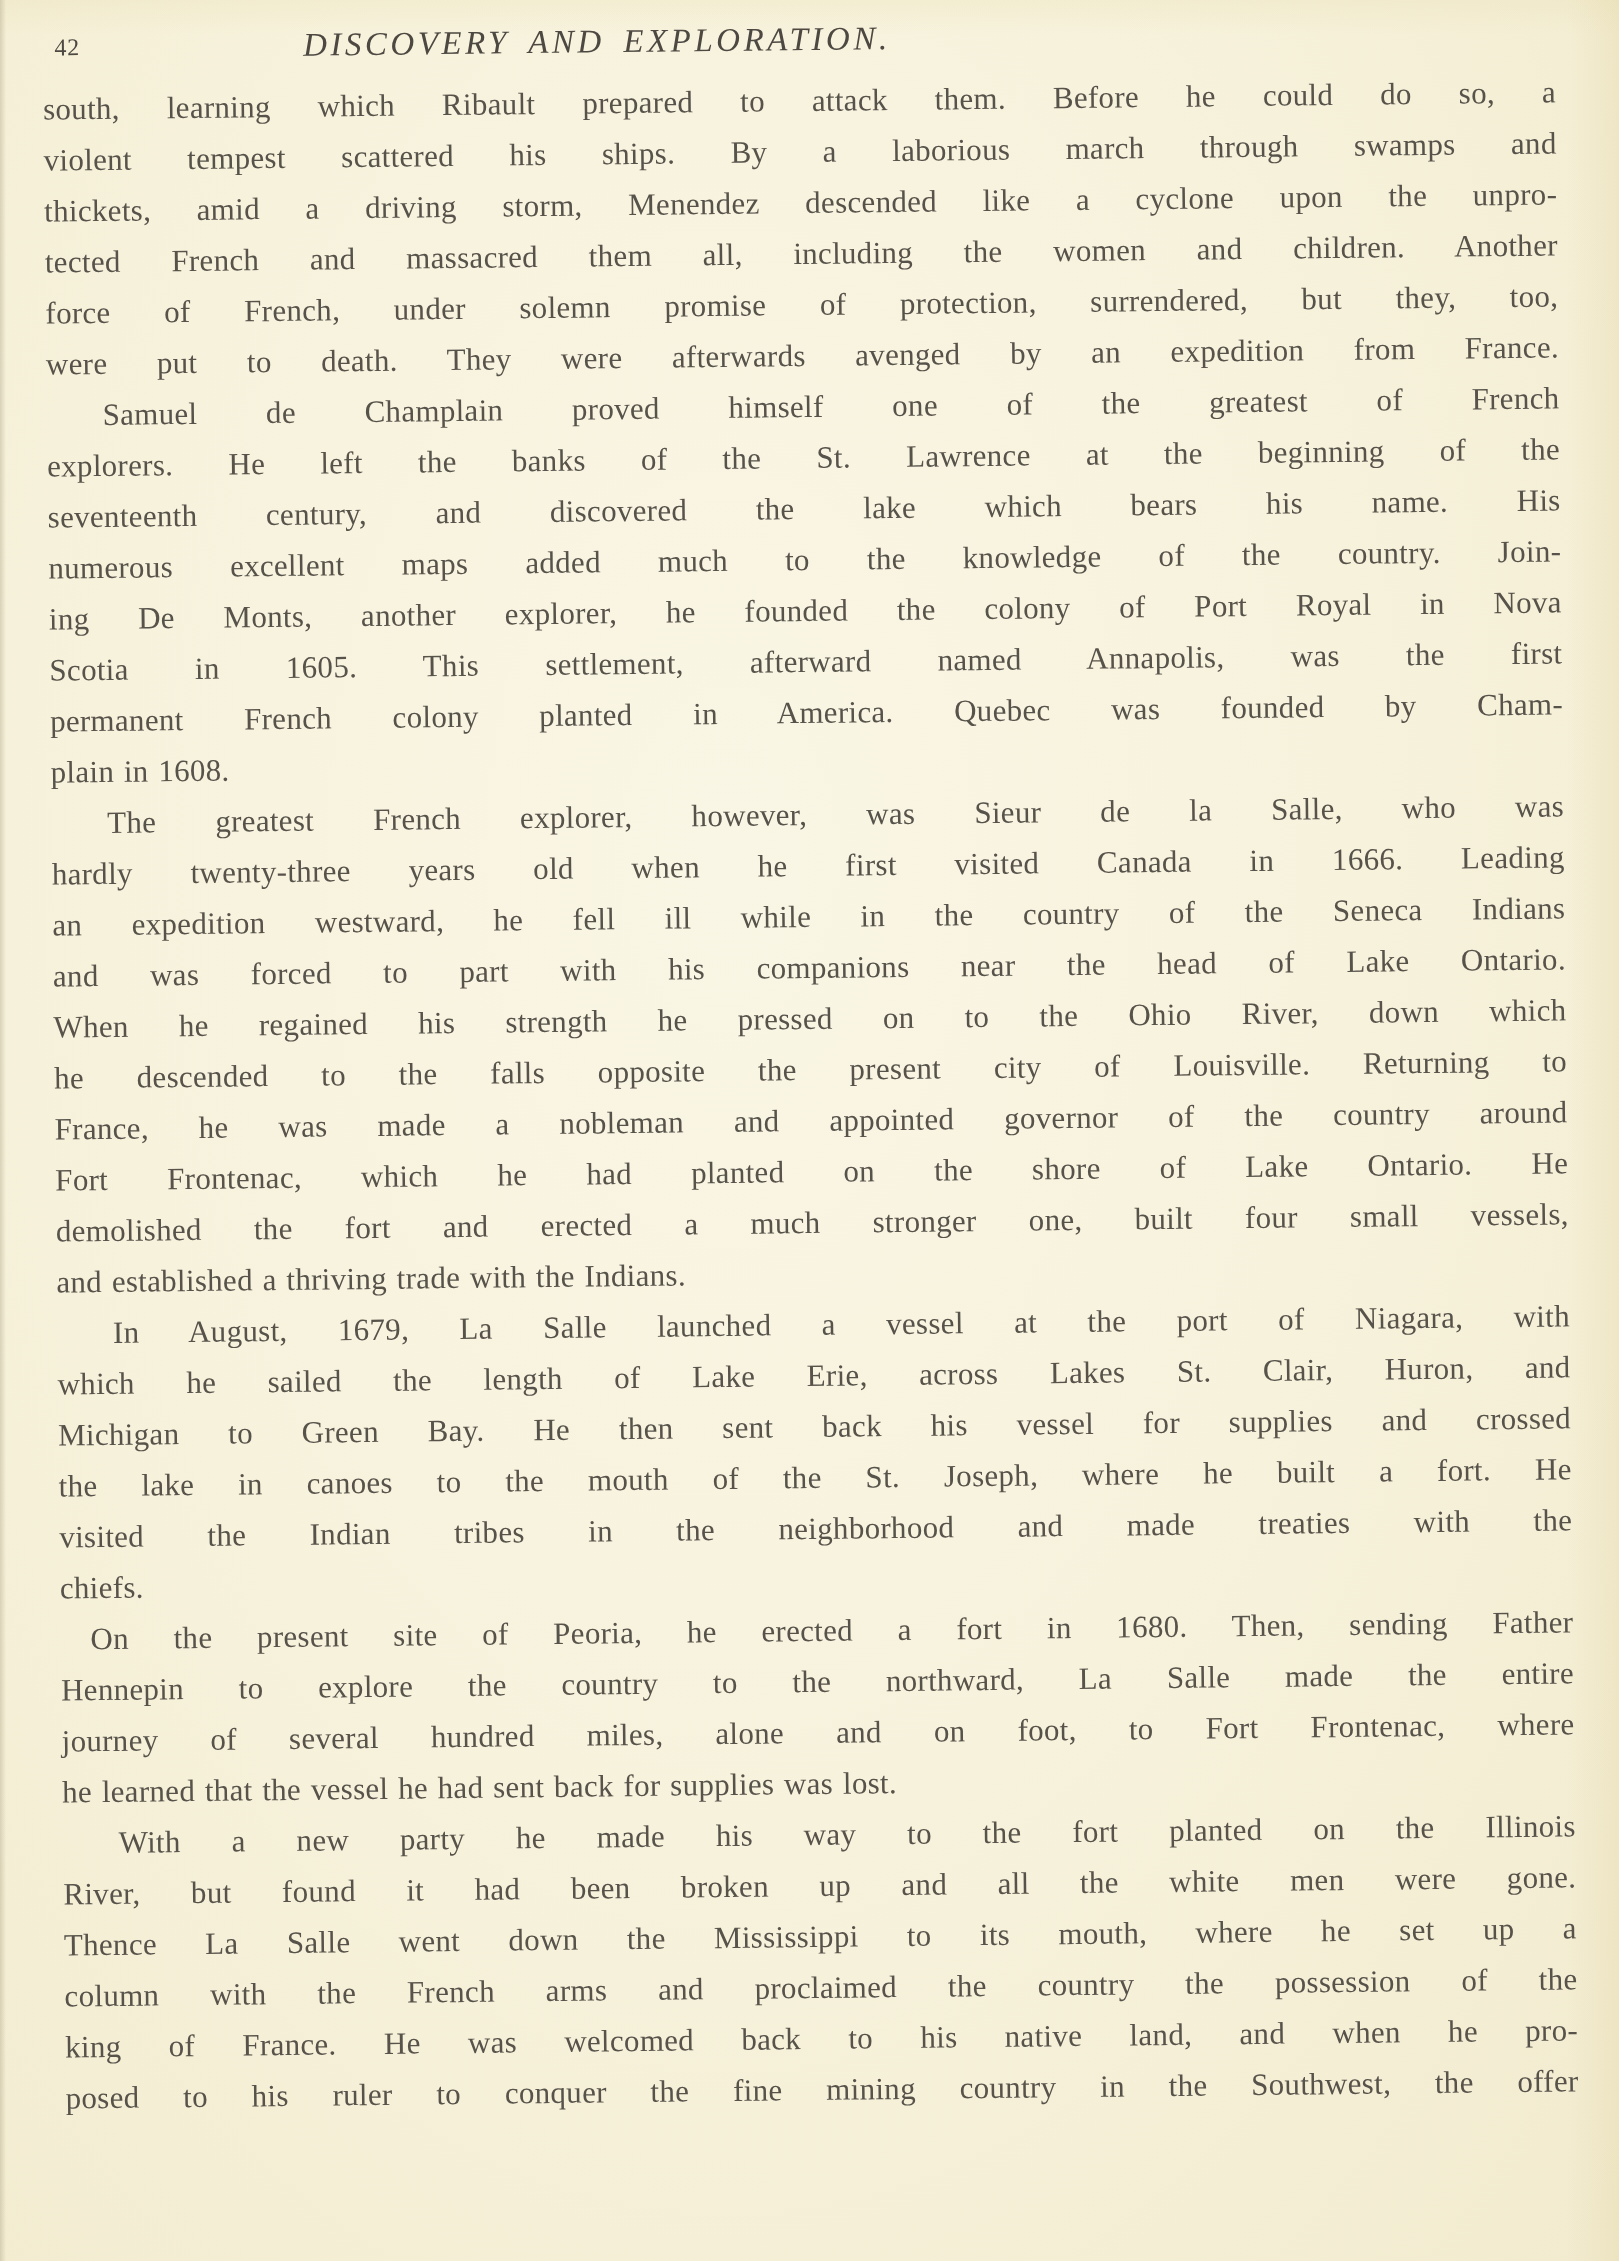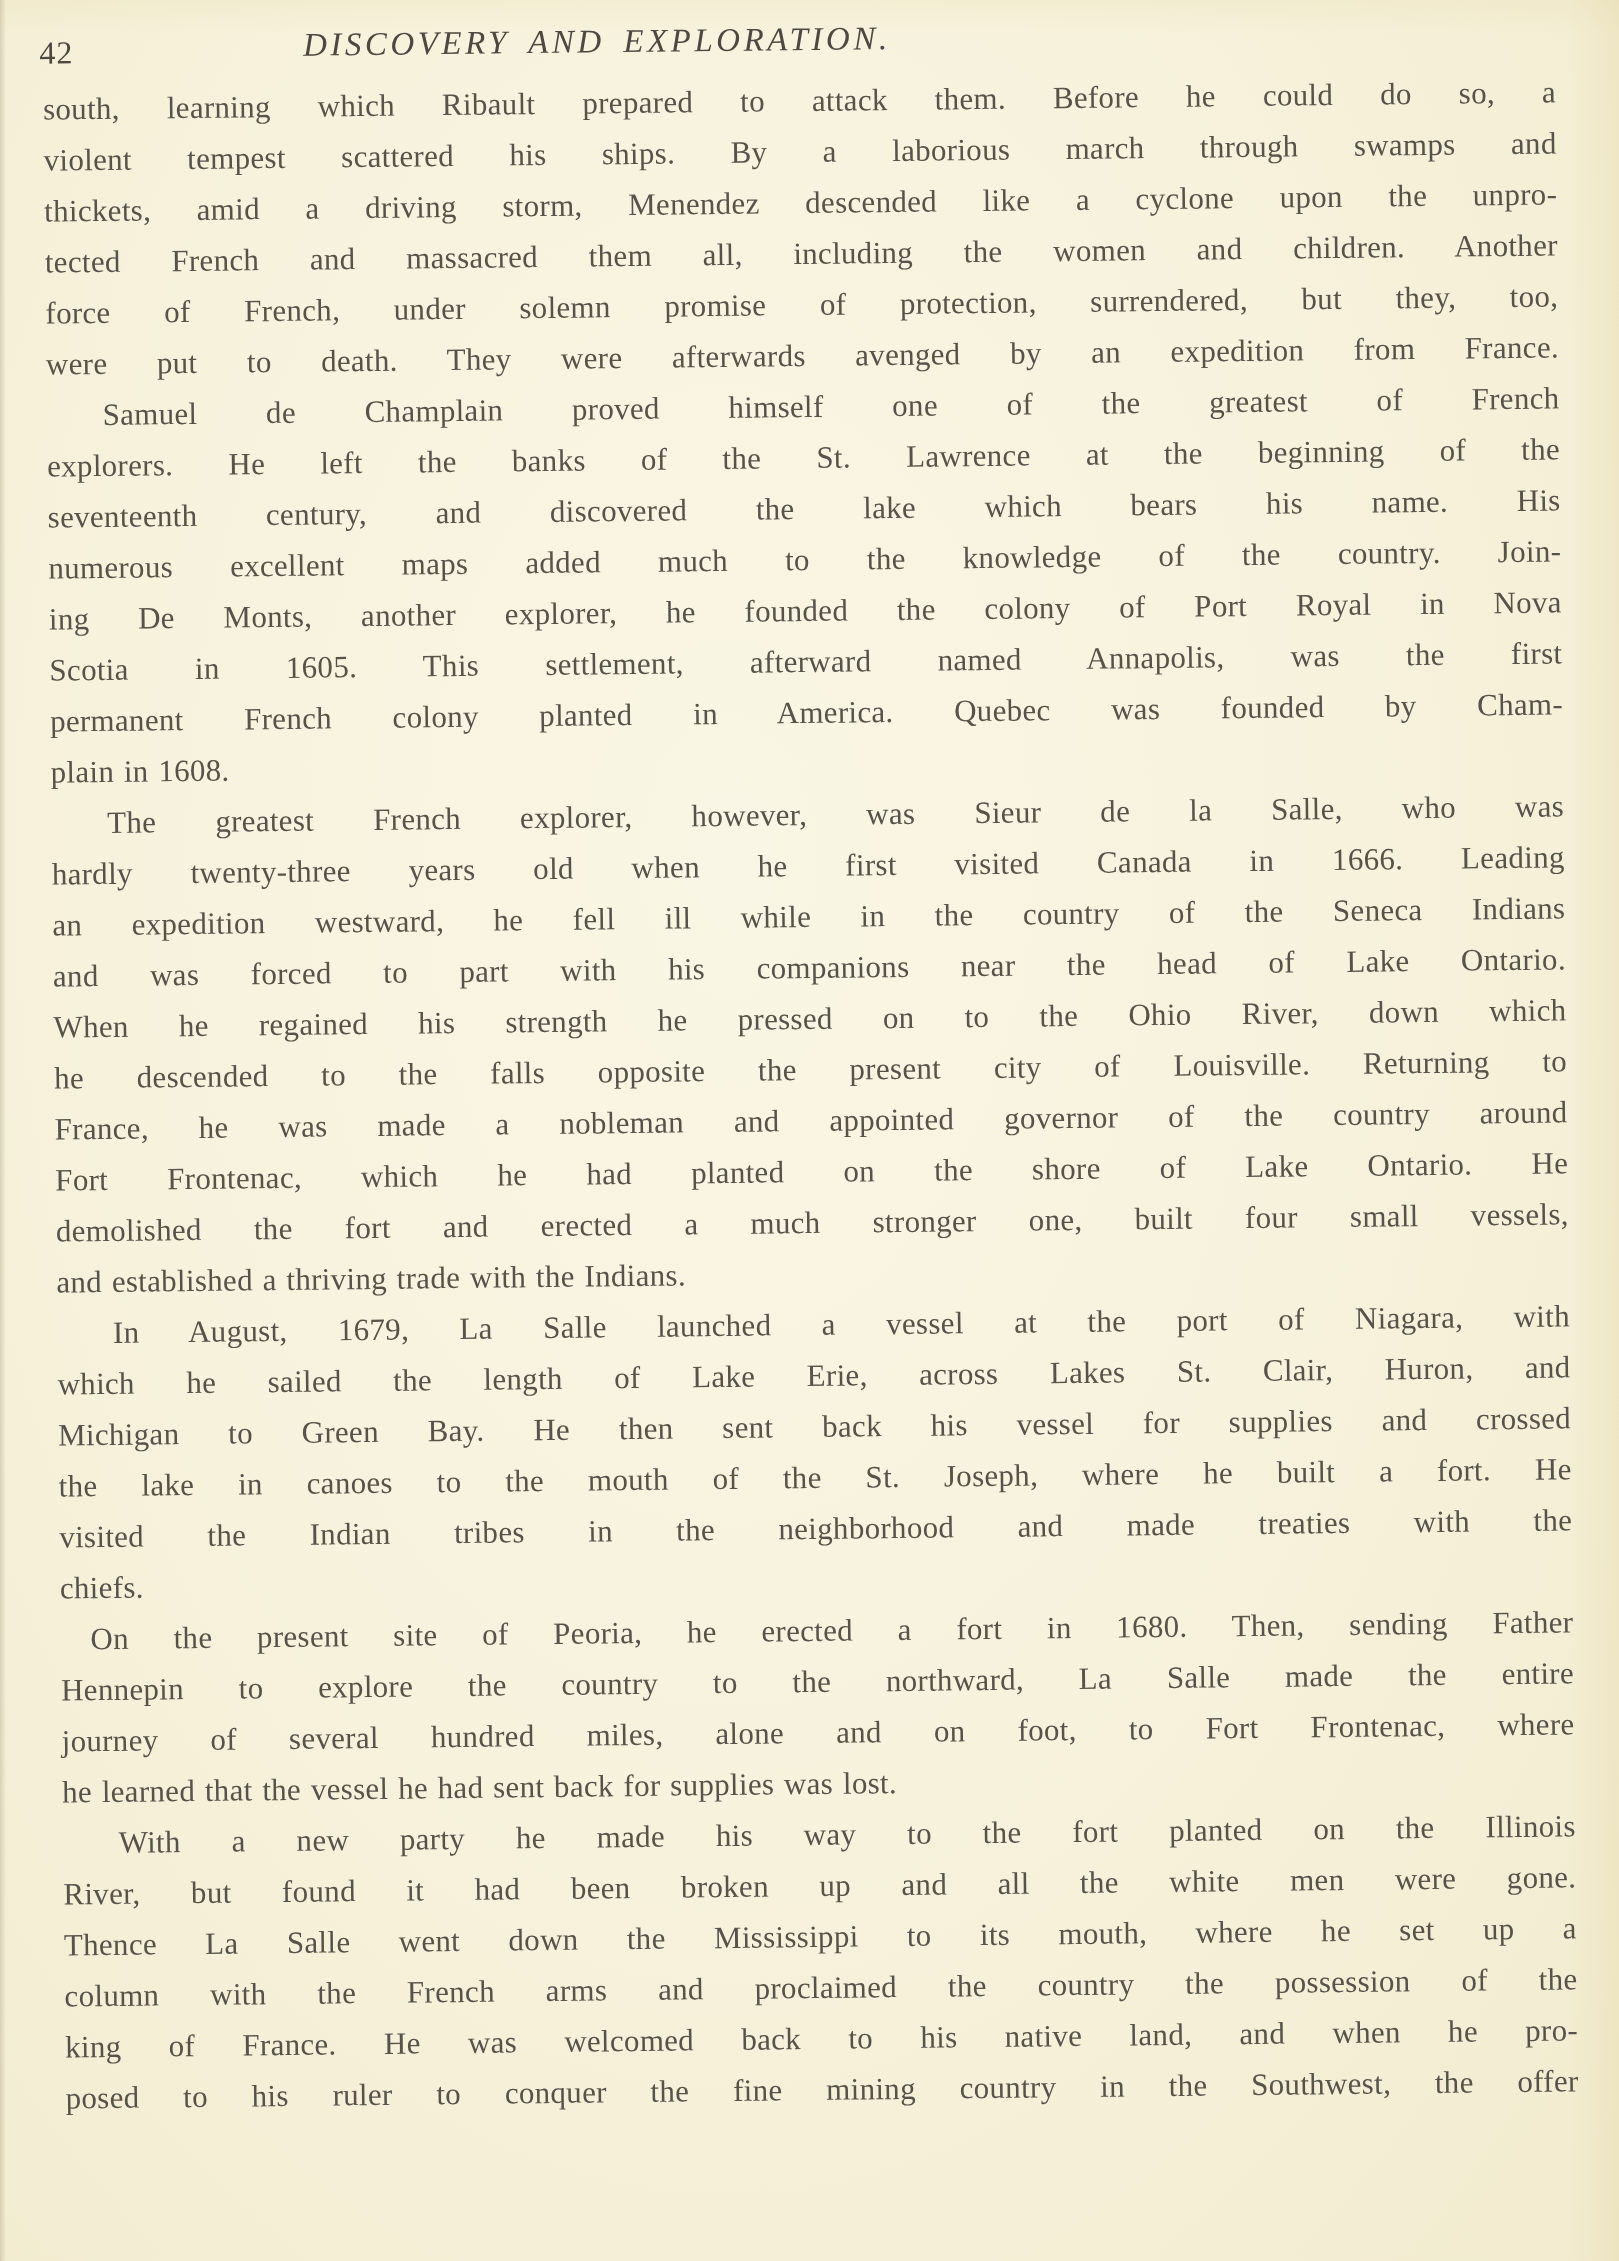--- a/index.html
+++ b/index.html
@@ -23,23 +23,23 @@
       radial-gradient(ellipse at 45% 38%, #faf6e5 0%, #f7f2dc 50%, #f2ebcf 100%);
   }
   .tilt {
     position: absolute;
     inset: 0;
     transform: rotate(-0.65deg);
     transform-origin: 50% 55%;
   }
   .page-number {
     position: absolute;
-    left: 53px;
+    left: 68px;
     top: 26px;
-    font-size: 32px;
+    font-size: 24px;
     color: #4d4942;
     letter-spacing: 0.9px;
   }
   .running-head {
     position: absolute;
     left: 218px;
     top: 21px;
     width: 785px;
     text-align: center;
     font-style: italic;

